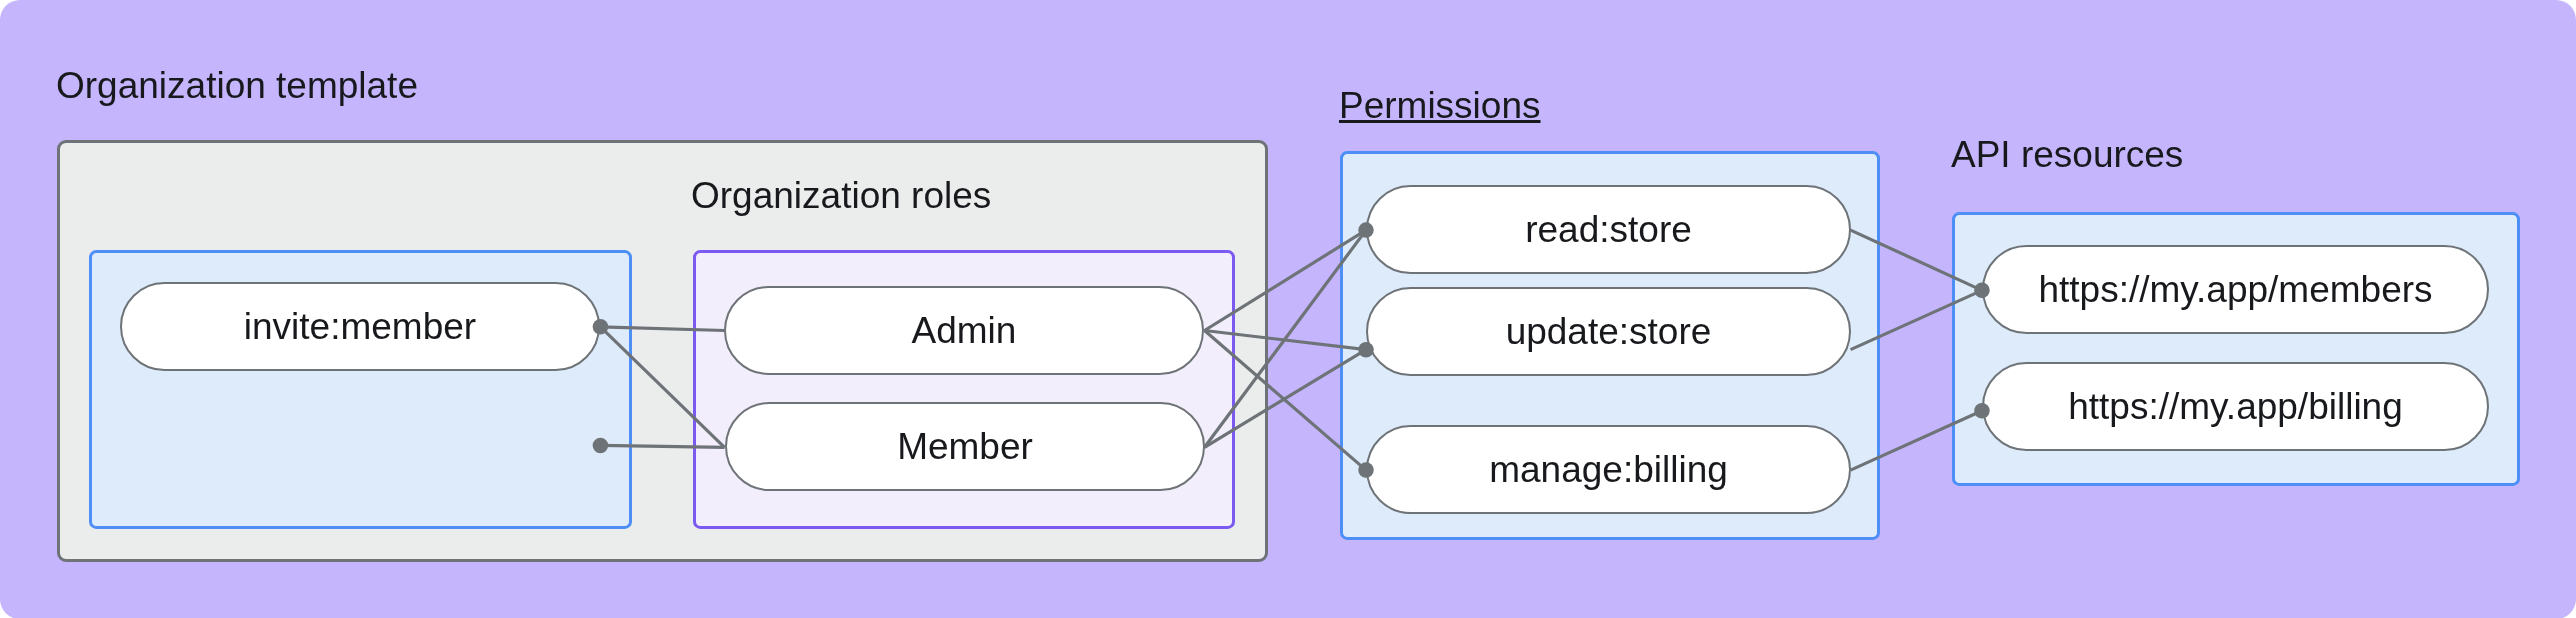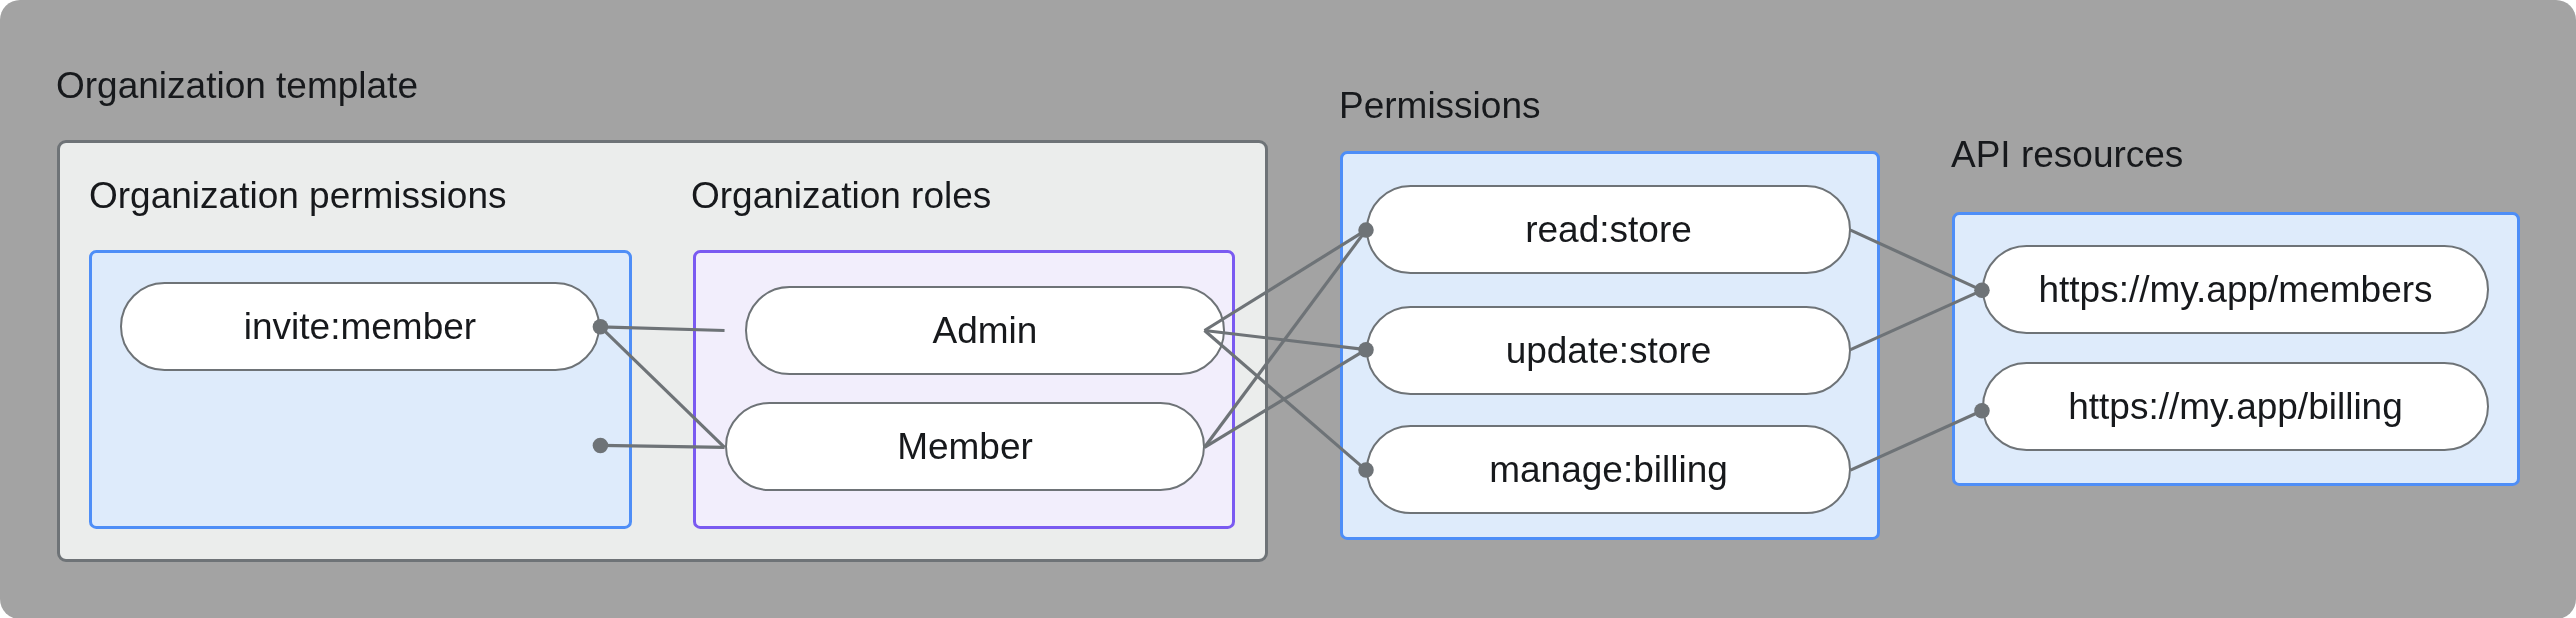--- a/index.html
+++ b/index.html
@@ -1,19 +1,19 @@
 <!DOCTYPE html>
 <html style="font-size:14.6px"><head>
 <meta charset="utf-8">
 <style>
   html,body{margin:0;padding:0;background:#ffffff;}
   body{font-family:"Liberation Sans","DejaVu Sans",sans-serif;}
   #canvas{
     position:relative;width:2576px;height:619px;
-    background:#a3a3a3;border-radius:20px;overflow:hidden;
+    background:#c4b5fd;border-radius:20px;overflow:hidden;
     color:#17191C;
   }
   .group-label{
     position:absolute;font-size:37px;line-height:44px;font-weight:500;
     color:#17191C;white-space:nowrap;
   }
   .box{position:absolute;box-sizing:border-box;}
   .box.gray{background:#EBEDEC;border:3.7px solid #6E7377;border-radius:9px;}
   .box.blue{background:#DEEBFB;border:3.7px solid #4E8EF7;border-radius:7.3px;}
   .box.purple{background:#F2EEFC;border:3.7px solid #7A5AF1;border-radius:7.3px;}
@@ -31,54 +31,53 @@
 </style>
 </head>
 <body>
 
 <div id="canvas">
 
   <div class="group-label" style="left:56px;top:64px;">Organization template</div>
 
   <div class="box gray" style="left:57px;top:140px;width:1211px;height:422px;"></div>
 
-  <div class="group-label" style="left:89px;top:174px;">Organization permissions</div>
 
   <div class="group-label" style="left:691px;top:174px;">Organization roles</div>
 
   <div class="box blue" style="left:89px;top:250px;width:543px;height:279px;"></div>
 
   <div class="box purple" style="left:693px;top:250px;width:542px;height:279px;"></div>
 
-  <div class="group-label" style="left:1339px;top:84px;">Permissions</div>
+  <div class="group-label" style="left:1339px;top:84px;text-decoration:underline;">Permissions</div>
 
   <div class="box blue" style="left:1340px;top:151px;width:540px;height:389px;"></div>
 
   <div class="group-label" style="left:1951px;top:133px;">API resources</div>
 
   <div class="box blue" style="left:1952px;top:212px;width:568px;height:274px;"></div>
 
   <div class="pill" style="left:120px;top:282px;width:480px;">
     <span>invite:member</span>
   </div>
 
 
-  <div class="pill" style="left:745px;top:286px;width:480px;">
+  <div class="pill" style="left:724px;top:286px;width:480px;">
     <span>Admin</span>
   </div>
 
   <div class="pill" style="left:725px;top:402px;width:480px;justify-content:center;">
     <span>Member</span>
   </div>
 
   <div class="pill" style="left:1366px;top:185px;width:485px;text-align:right;">
     <span>read:store</span>
   </div>
 
-  <div class="pill" style="left:1366px;top:306px;width:485px;align-items:center;">
+  <div class="pill" style="left:1366px;top:287px;width:485px;align-items:center;">
     <span>update:store</span>
   </div>
 
   <div class="pill" style="left:1982px;top:245px;width:507px;">
     <span>https://my.app/members</span>
   </div>
 
   <div class="pill" style="left:1366px;top:425px;width:485px;">
     <span>manage:billing</span>
   </div>

